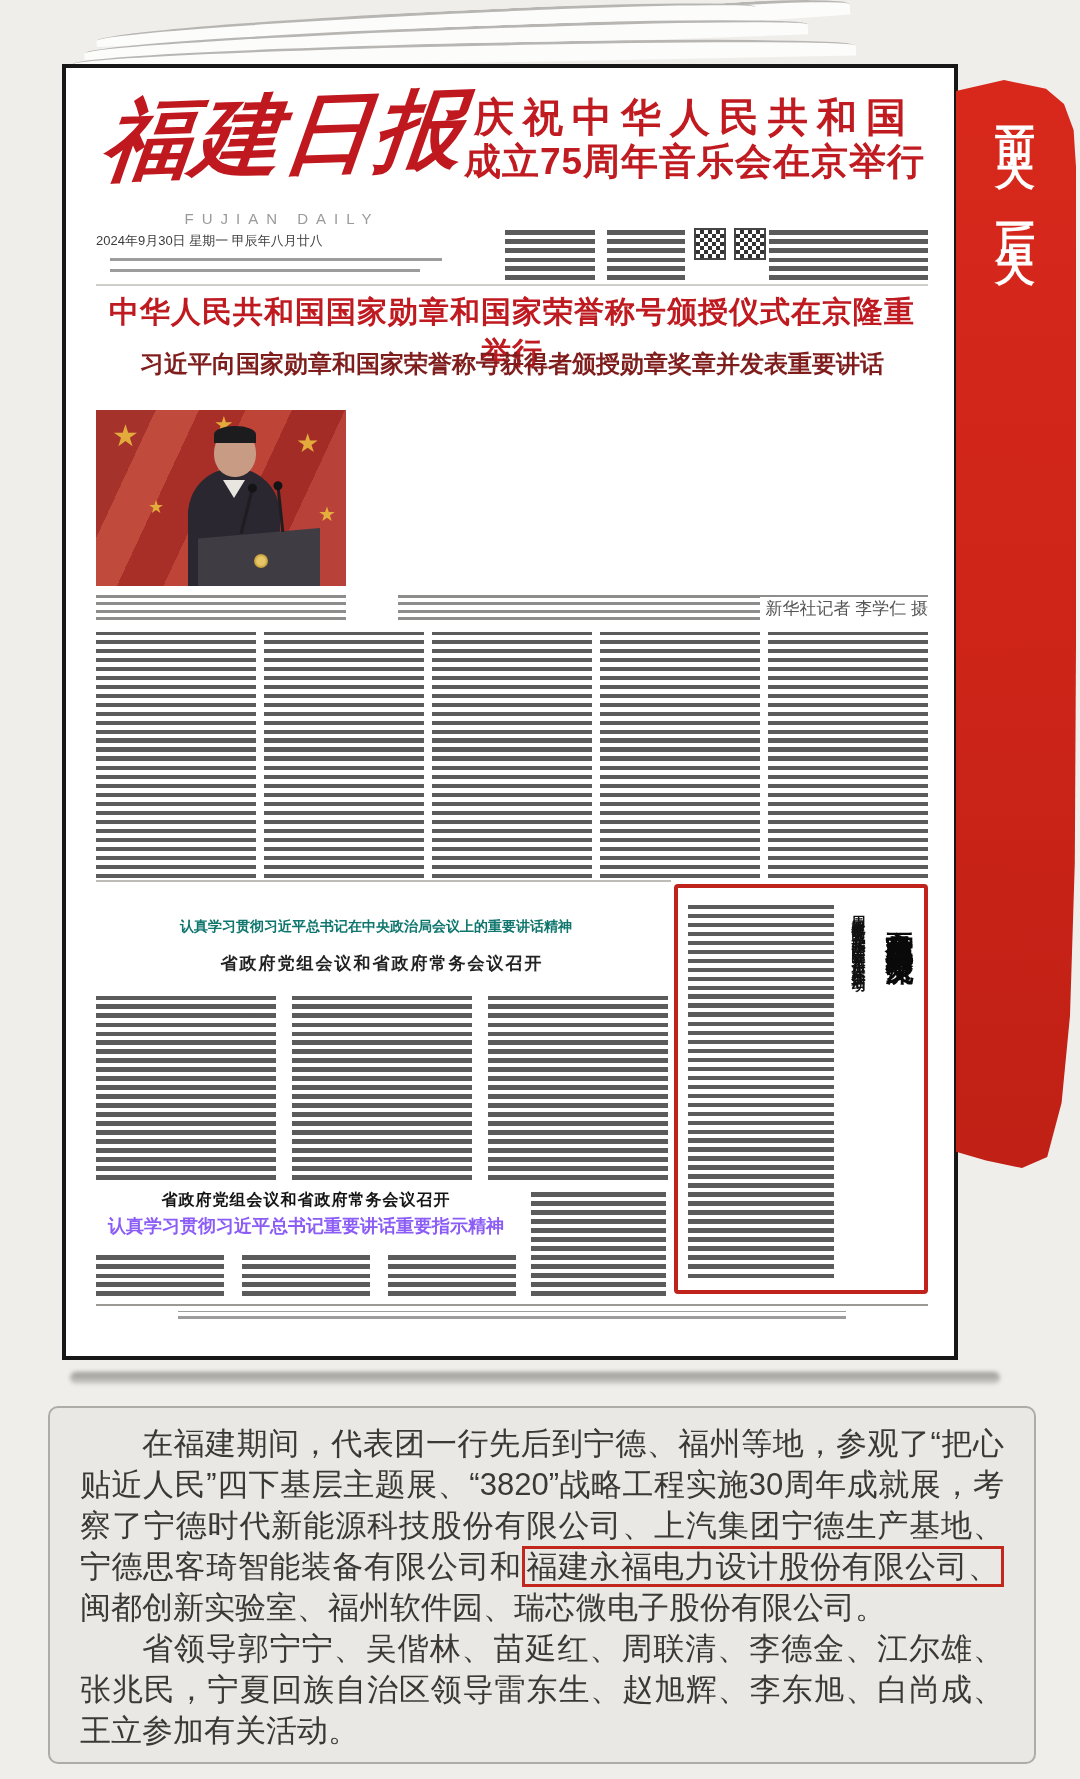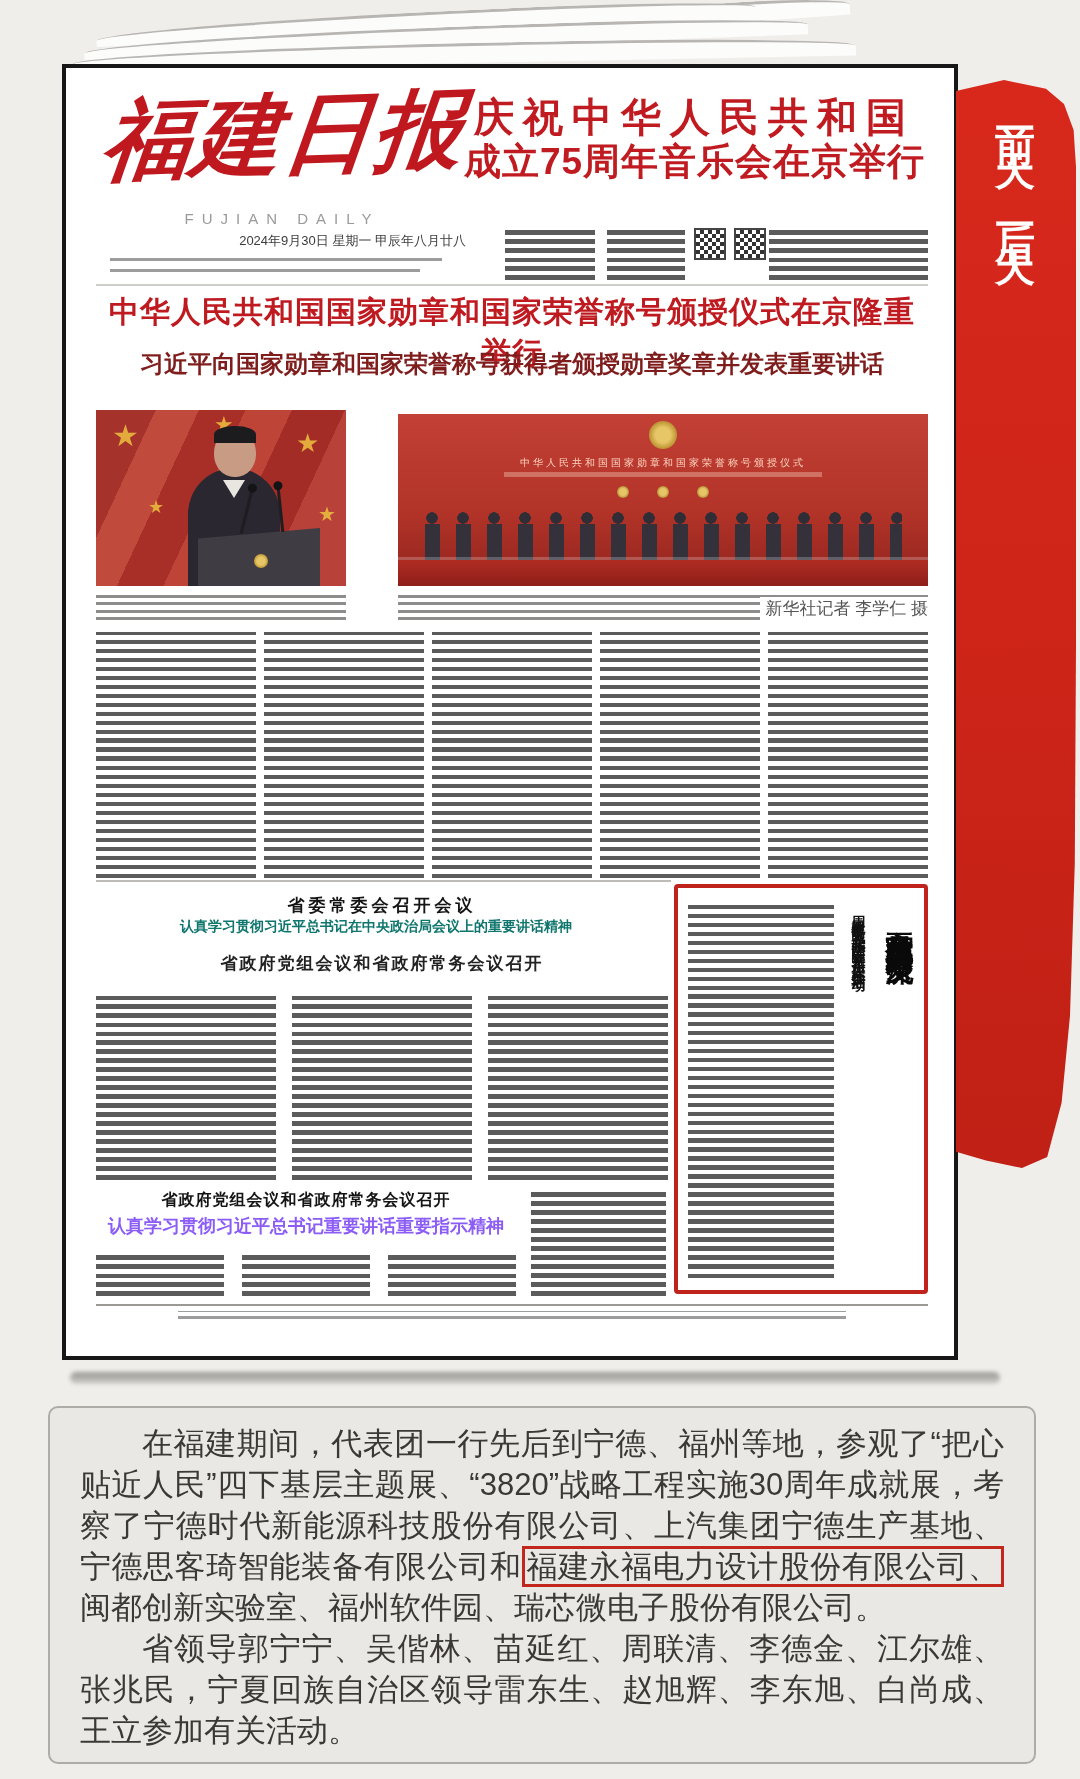--- a/index.html
+++ b/index.html
@@ -13,21 +13,21 @@
   .stack.s3 { left:72px; top:43px; width:784px; transform:rotate(-1.1deg); }
   .stack.s4 { left:520px; top:6px; width:330px; transform:rotate(-4deg); }
 
   
   .paper { position:absolute; left:62px; top:64px; width:896px; height:1296px; background:#ffffff; border:4px solid #171717; }
   .abs { position:absolute; }
 
   
   .mast-title { left:38px; top:14px; font-family:"DejaVu Serif", serif; font-style:italic; font-weight:bold; font-size:88px; color:#c0181f; letter-spacing:2px; transform:skewX(-8deg) rotate(-2deg); line-height:1.2; }
   .mast-en { left:40px; top:142px; width:352px; text-align:center; font-size:15px; letter-spacing:8px; color:#9a9a98; }
-  .mast-date { left:30px; top:164px; width:370px; text-align:right; font-size:13px; color:#3c3c3c; }
+  .mast-date { left:30px; top:164px; width:370px; text-align:left; font-size:13px; color:#3c3c3c; }
   .mast-info1 { left:44px; top:186px; width:332px; height:7px; }
   .mast-info2 { left:44px; top:197px; width:310px; height:7px; }
   .qr { width:32px; height:32px; background:conic-gradient(#333 25%, #fff 0 50%, #333 0 75%, #fff 0); background-size:8px 8px; border:2px solid #444; }
   .qr-row { left:628px; top:160px; display:flex; gap:8px; }
 
   
   .fz { background-image:
         repeating-linear-gradient(0deg, rgba(45,45,45,.78) 0 4.5px, transparent 4.5px 9px),
         repeating-linear-gradient(90deg, rgba(255,255,255,.18) 0 7px, transparent 7px 10px); }
   .fz-light { background-image:
@@ -158,49 +158,34 @@
     <div class="fig-body"></div>
     <div class="fig-head"></div>
     <div class="fig-hair"></div>
     <div class="fig-shirt"></div>
     <div class="podium"></div>
     <div class="podium-emblem"></div>
     <div class="mic" style="right:98px;bottom:52px;transform:rotate(14deg);"></div>
     <div class="mic" style="right:64px;bottom:54px;transform:rotate(-6deg);"></div>
   </div>
 
-  <div class="abs photo-right">
-    <div class="pr-emblem"></div>
-    <div class="pr-banner">中华人民共和国国家勋章和国家荣誉称号颁授仪式</div>
-    <div class="pr-banner-sub"></div>
-    <div class="pr-medals">
-        <i></i>
-        <i></i>
-        <i></i>
-      </div>
-    <div class="crowd-heads"></div>
-    <div class="crowd-bodies"></div>
-    <div class="stage-line"></div>
-    <div class="carpet"></div>
-  </div>
 
   <div class="abs cap" style="left:30px;top:526px;width:250px;height:26px;"></div>
   <div class="abs cap" style="left:332px;top:526px;width:530px;height:26px;">
     <span class="credit">新华社记者 李学仁 摄</span>
   </div>
 
   <div class="abs bodycol fz" style="left:30px;"></div>
   <div class="abs bodycol fz" style="left:198px;"></div>
   <div class="abs bodycol fz" style="left:366px;"></div>
   <div class="abs bodycol fz" style="left:534px;"></div>
   <div class="abs bodycol fz" style="left:702px;"></div>
 
   <div class="abs divider2"></div>
 
-  <div class="abs sc-kicker">省委常委会召开会议</div>
   <div class="abs sc-head">认真学习贯彻习近平总书记在中央政治局会议上的重要讲话精神</div>
   <div class="abs sc-sub">省政府党组会议和省政府常务会议召开</div>
   <div class="abs sc-col fz" style="left:30px;"></div>
   <div class="abs sc-col fz" style="left:226px;"></div>
   <div class="abs sc-col fz" style="left:422px;"></div>
 
   <div class="abs gov-kicker">省政府党组会议和省政府常务会议召开</div>
   <div class="abs gov-head">认真学习贯彻习近平总书记重要讲话重要指示精神</div>
   <div class="abs gov-col fz" style="left:30px;"></div>
   <div class="abs gov-col fz" style="left:176px;"></div>

